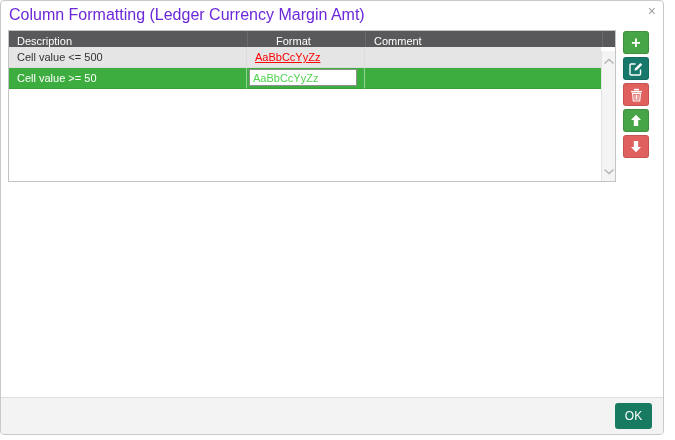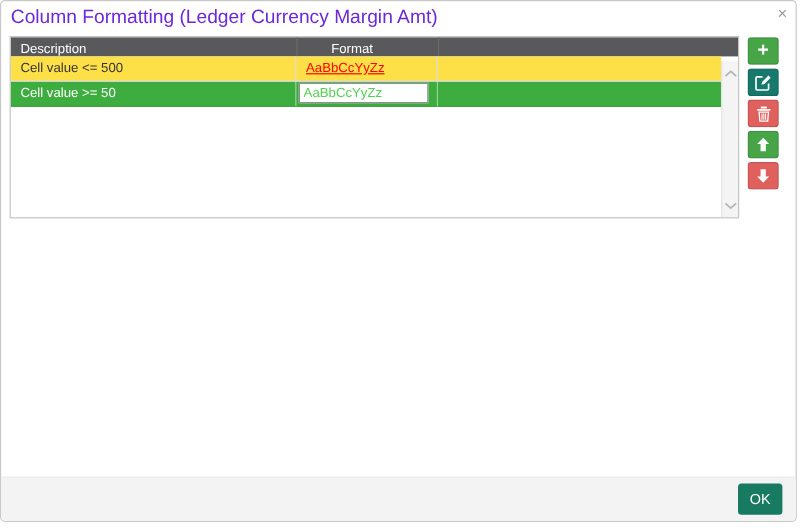--- a/index.html
+++ b/index.html
@@ -19,21 +19,21 @@
     border:1px solid #c4c4c4; background:#fff; overflow:hidden; }
   .grid-header { display:flex; height:16px; background:#59595b; color:#fff; font-size:11px; }
   .hcell { line-height:20px; padding-left:8px; position:relative; }
   .hcell + .hcell { border-left:1px solid #6a6a6c; }
   .hcell.c-desc { width:238px; }
   .hcell.c-format { width:118px;padding-left:28px; }
   .hcell.c-comment { width:237px; }
   .hcell.c-fill { flex:1; }
 
   .grid-body { position:relative; height:130px; margin-right:14px; }
-  .grow { display:flex; height:21px; font-size:11px; color:#333; background:#fde047; }
+  .grow { display:flex; height:21px; font-size:11px; color:#333; background:#e5e5e5; }
   .gcell { padding-left:8px; line-height:21px; border-right:1px solid #dcdcdc;
     border-bottom:1px solid #dcdcdc; overflow:hidden; white-space:nowrap; }
   .gcell.c-desc { width:238px; }
   .gcell.c-format { width:118px;text-decoration:underline; }
   .gcell.c-comment { flex:1; border-right:none; }
   .grow.selected { background:#3ead3f; color:#fff; }
   .grow.selected .gcell { border-right:1px solid rgba(255,255,255,.45);
     border-bottom:1px solid #37a038; }
   .grow.selected .gcell.c-comment { border-right:none; }
   .fmt-red { color:#ff0000; }
@@ -74,20 +74,21 @@
 <div id="screen">
   <div class="dialog">
 
     <div class="dialog-title">Column Formatting (Ledger Currency Margin Amt)</div>
     <div class="close-btn">×</div>
 
     <div class="grid">
       <div class="grid-header">
         <div class="hcell c-desc">Description</div>
         <div class="hcell c-format">Format</div>
+        <div class="hcell c-comment">Comment</div>
         <div class="hcell c-fill"></div>
       </div>
 
       <div class="grid-body">
         <div class="grow">
           <div class="gcell c-desc">Cell value &lt;= 500</div>
           <div class="gcell c-format fmt-red">AaBbCcYyZz</div>
           <div class="gcell c-comment"></div>
         </div>
         <div class="grow selected">

